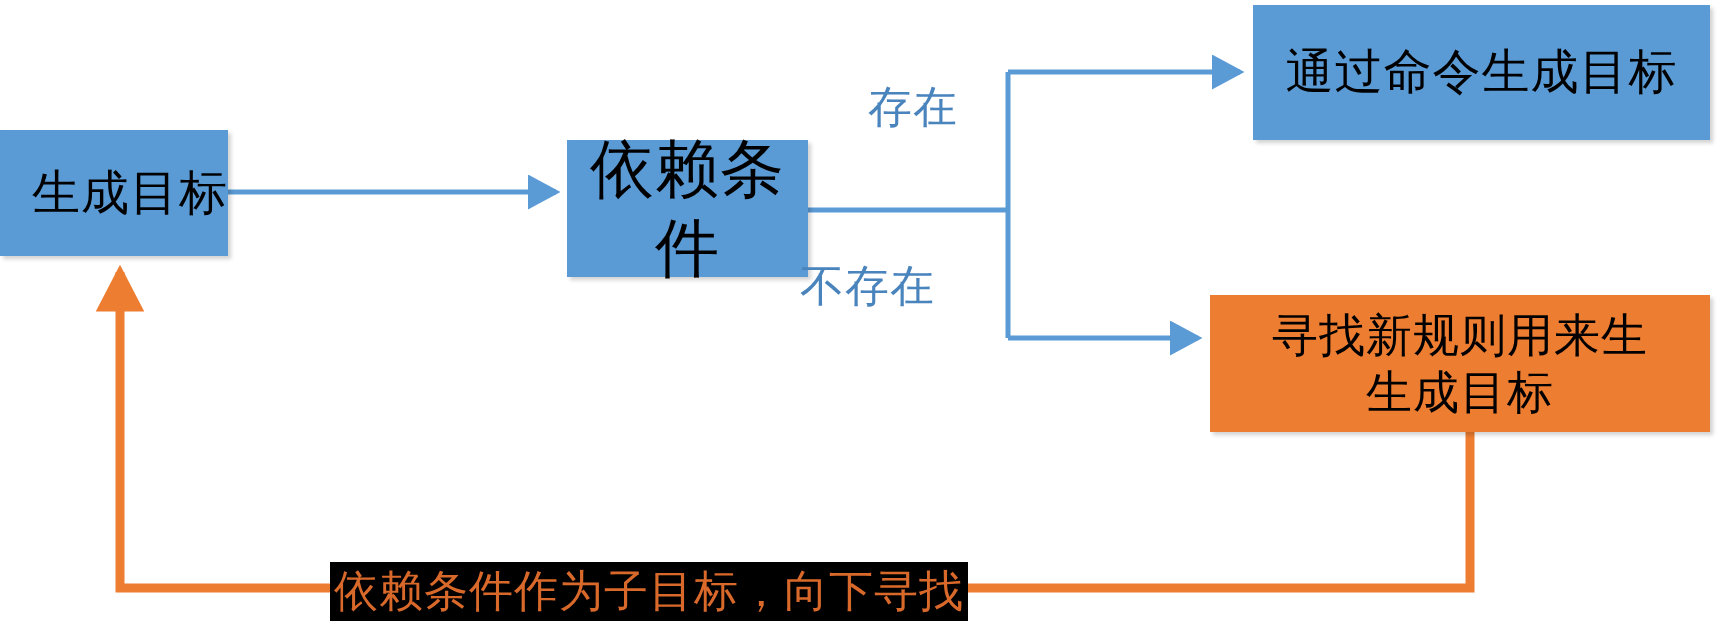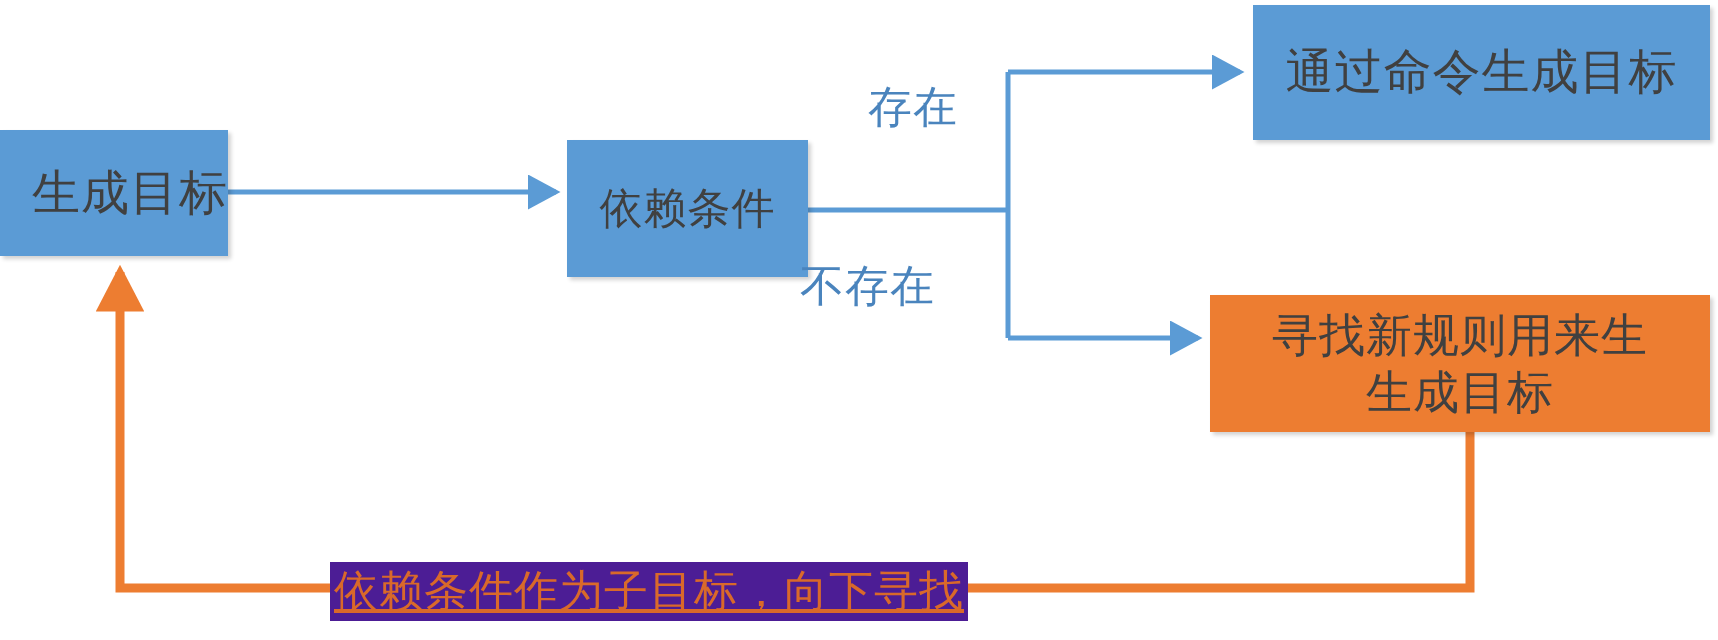--- a/index.html
+++ b/index.html
@@ -15,51 +15,50 @@
     overflow: hidden;
     font-family: "Liberation Sans", "DejaVu Sans", sans-serif;
   }
   .node {
     position: absolute;
     box-sizing: border-box;
     display: flex;
     align-items: center;
     justify-content: center;
     text-align: center;
-    color: #404040;
+    color: #000000;
     line-height: 1.22;
     letter-spacing: 1px;
     box-shadow: 3px 3px 4px rgba(0,0,0,0.18);
   }
   .node-blue { background: #5B9BD5; }
   .node-orange { background: #ED7D31; }
 
   
   #node-generate-goal   { left: 0px;    top: 130px; width: 228px; height: 126px; font-size: 48px; justify-content: flex-end; }
-  #node-dependency      { left: 567px;  top: 140px; width: 241px; height: 137px; font-size: 43px; }
+  #node-dependency      { left: 567px;  top: 140px; width: 241px; height: 137px; font-size: 64px; }
   #node-command-goal    { left: 1253px; top: 5px;   width: 457px; height: 135px; font-size: 48px; }
   #node-find-rule       { left: 1210px; top: 295px; width: 500px; height: 137px; font-size: 46px; padding: 9px 10px; }
 
   
   .edge-label {
     position: absolute;
     color: #4A84BD;
     font-size: 44px;
     white-space: nowrap;
     letter-spacing: 1px;
   }
   .edge-label-orange {
     position: absolute;
     color: #D9692A;
     font-size: 44px;
     white-space: nowrap;
     letter-spacing: 1px;
-    background: #4c1d95;
+    background: #000000;
     padding: 0 4px;
-    text-decoration: underline;
   }
   #label-check   { left: 322px; top: 166px; background:#ffffff; padding:0 6px; }
   #label-exists  { left: 868px; top: 78px;  }
   #label-notexists { left: 800px; top: 257px; }
   #label-subgoal { left: 330px; top: 562px; }
 
   svg.wires {
     position: absolute;
     left: 0; top: 0;
     width: 1718px;

